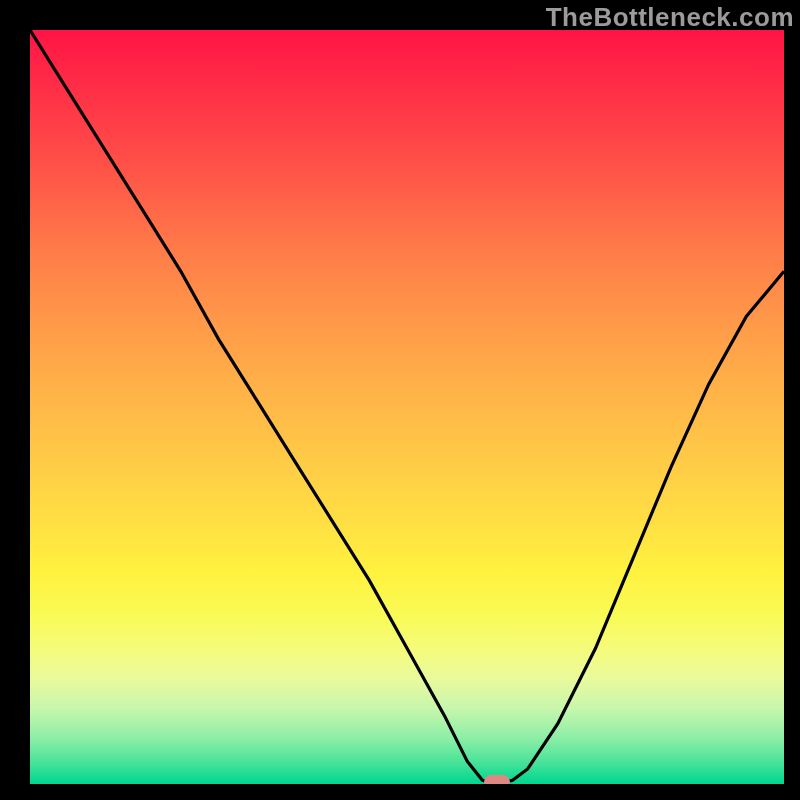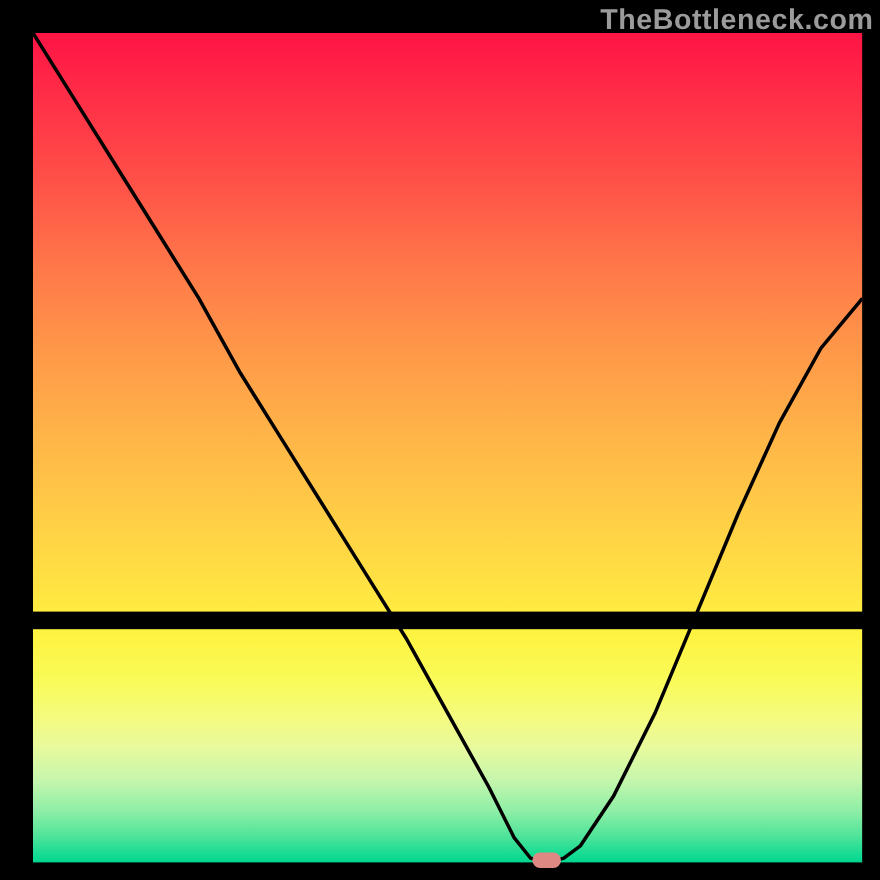--- a/index.html
+++ b/index.html
@@ -6,21 +6,21 @@
     margin: 0;
     padding: 0;
     width: 800px;
     height: 800px;
     background: #000000;
     overflow: hidden;
   }
   .container {
     position: relative;
     width: 800px;
-    height: 572px;
+    height: 800px;
   }
   .watermark {
     position: absolute;
     top: 2px;
     right: 6px;
     font-family: Arial, Helvetica, sans-serif;
     font-size: 26px;
     font-weight: bold;
     color: #9b9b9b;
     letter-spacing: 0.5px;

